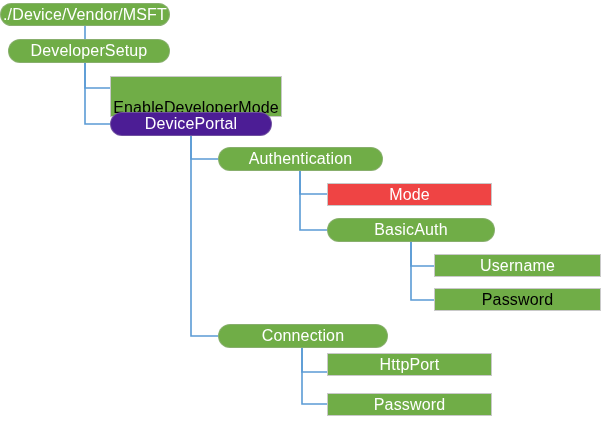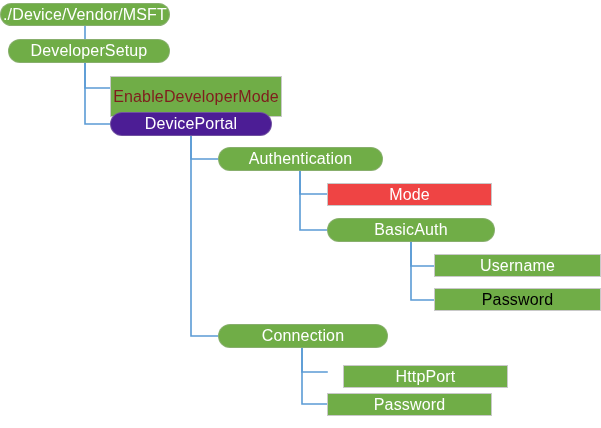--- a/index.html
+++ b/index.html
@@ -74,21 +74,21 @@
     </svg>
 
   <div class="node pill" style="left: 0px; top: 3px; width: 170px; height: 23px; background: rgb(112, 173, 71); color: rgb(255, 255, 255);">
     <span class="label">./Device/Vendor/MSFT</span>
   </div>
 
   <div class="node pill" style="left: 8px; top: 39px; width: 162px; height: 24px; background: rgb(112, 173, 71); color: rgb(255, 255, 255);">
     <span class="label">DeveloperSetup</span>
   </div>
 
-  <div class="node rect" style="left: 110px; top: 76px; width: 172px; height: 41px; background: rgb(112, 173, 71); color: #7f1d1d; border-color: rgb(201, 201, 201);">
+  <div class="node rect" style="left: 110px; top: 76px; width: 172px; height: 41px; background: rgb(112, 173, 71); color: #000000; border-color: rgb(201, 201, 201); align-items: flex-end;">
     <span class="label">EnableDeveloperMode</span>
   </div>
 
   <div class="node pill" style="left: 110px; top: 112px; width: 162px; height: 24px; background: #4c1d95; color: rgb(255, 255, 255);">
     <span class="label">DevicePortal</span>
   </div>
 
   <div class="node pill" style="left: 218px; top: 147px; width: 165px; height: 24px; background: rgb(112, 173, 71); color: rgb(255, 255, 255); justify-content: center;">
     <span class="label">Authentication</span>
   </div>
@@ -106,21 +106,21 @@
   </div>
 
   <div class="node rect" style="left: 434px; top: 288px; width: 167px; height: 23px; background: rgb(112, 173, 71); color: #000000; border-color: rgb(201, 201, 201);">
     <span class="label">Password</span>
   </div>
 
   <div class="node pill" style="left: 218px; top: 324px; width: 170px; height: 24px; background: rgb(112, 173, 71); color: rgb(255, 255, 255);">
     <span class="label">Connection</span>
   </div>
 
-  <div class="node rect" style="left: 327px; top: 365px; width: 165px; height: 23px; background: rgb(112, 173, 71); color: rgb(255, 255, 255); border-color: rgb(201, 201, 201); margin-left: 16px;">
+  <div class="node rect" style="left: 327px; top: 353px; width: 165px; height: 23px; background: rgb(112, 173, 71); color: rgb(255, 255, 255); border-color: rgb(201, 201, 201);">
     <span class="label">HttpPort</span>
   </div>
 
   <div class="node rect" style="left: 327px; top: 393px; width: 165px; height: 23px; background: rgb(112, 173, 71); color: rgb(255, 255, 255); border-color: rgb(201, 201, 201);">
     <span class="label">Password</span>
   </div>
 
 </div>
 
 </body></html>

